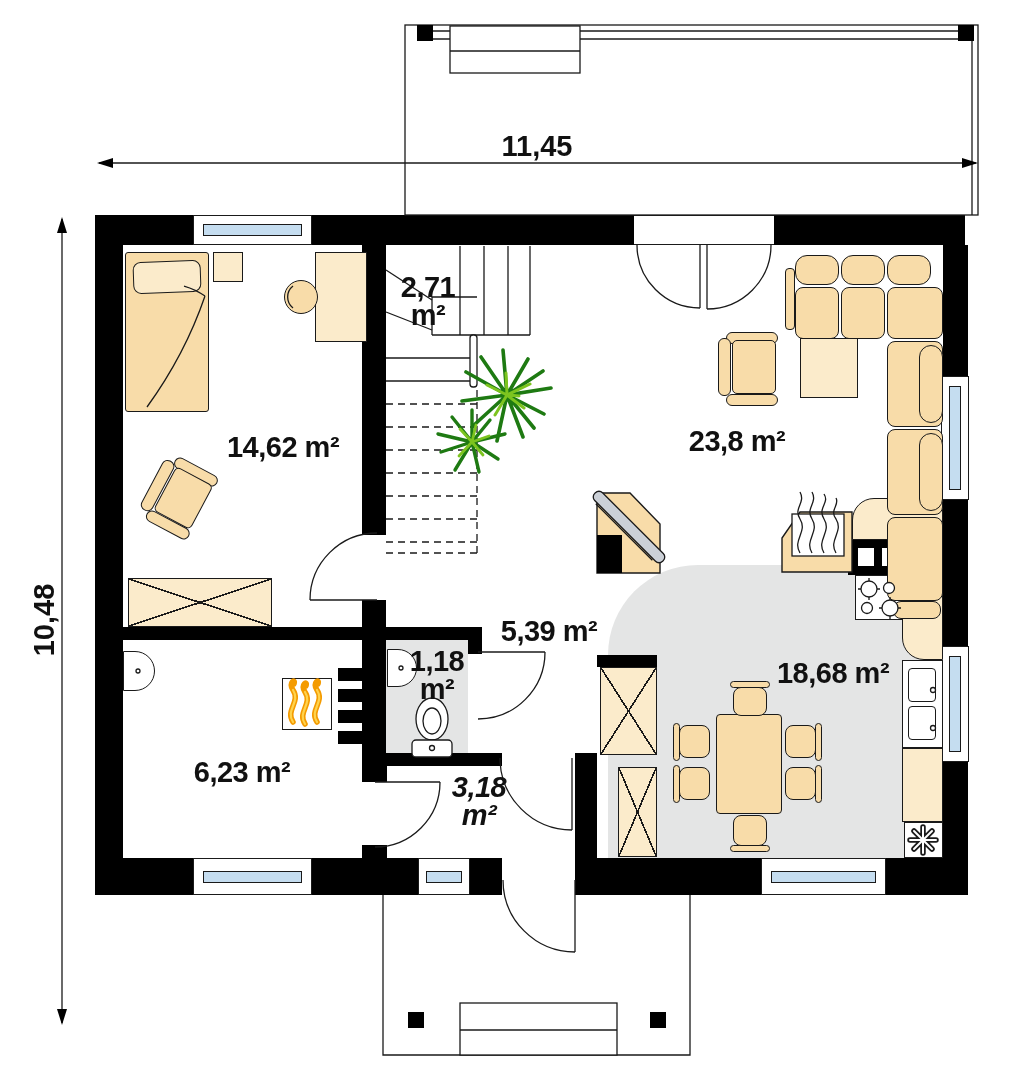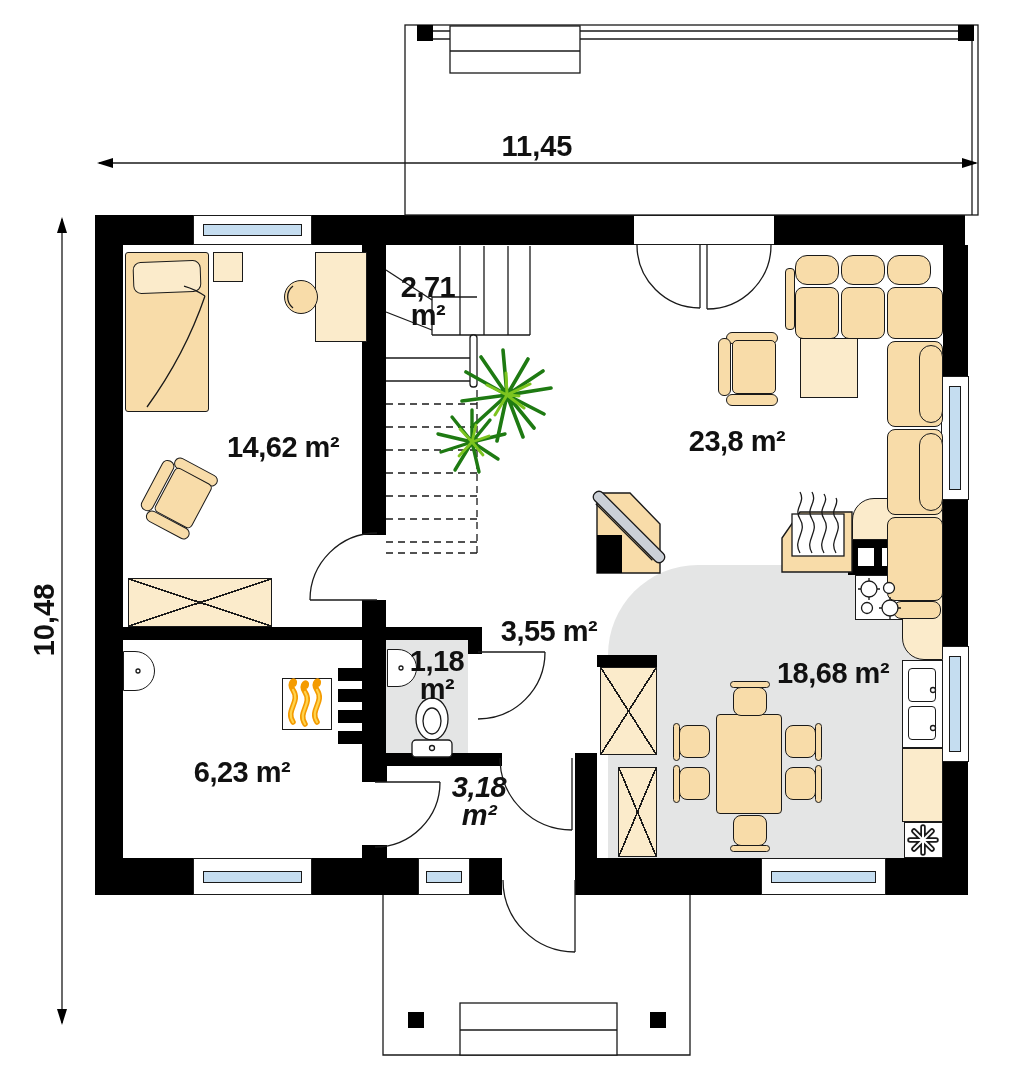--- a/index.html
+++ b/index.html
@@ -309,21 +309,21 @@
     <span>14,62</span>&nbsp;<span>m²</span>
   </div>
   <div class="label" style="left:428px;top:301px;">
     <div>2,71</div>
     <div>m²</div>
   </div>
   <div class="label" style="left:737px;top:435px;margin-top:6px;">
     <span>23,8</span>&nbsp;<span>m²</span>
   </div>
   <div class="label" style="left:549px;top:631px;">
-    <span>3,55</span>&nbsp;<span>m²</span>
+    <span>5,39</span>&nbsp;<span>m²</span>
   </div>
   <div class="label" style="left:437px;top:675px;">
     <div>1,18</div>
     <div>m²</div>
   </div>
   <div class="label" style="left:242px;top:772px;">
     <span>6,23</span>&nbsp;<span>m²</span>
   </div>
   <div class="label" style="left:479px;top:801px;font-style:italic;">
     <div>3,18</div>

